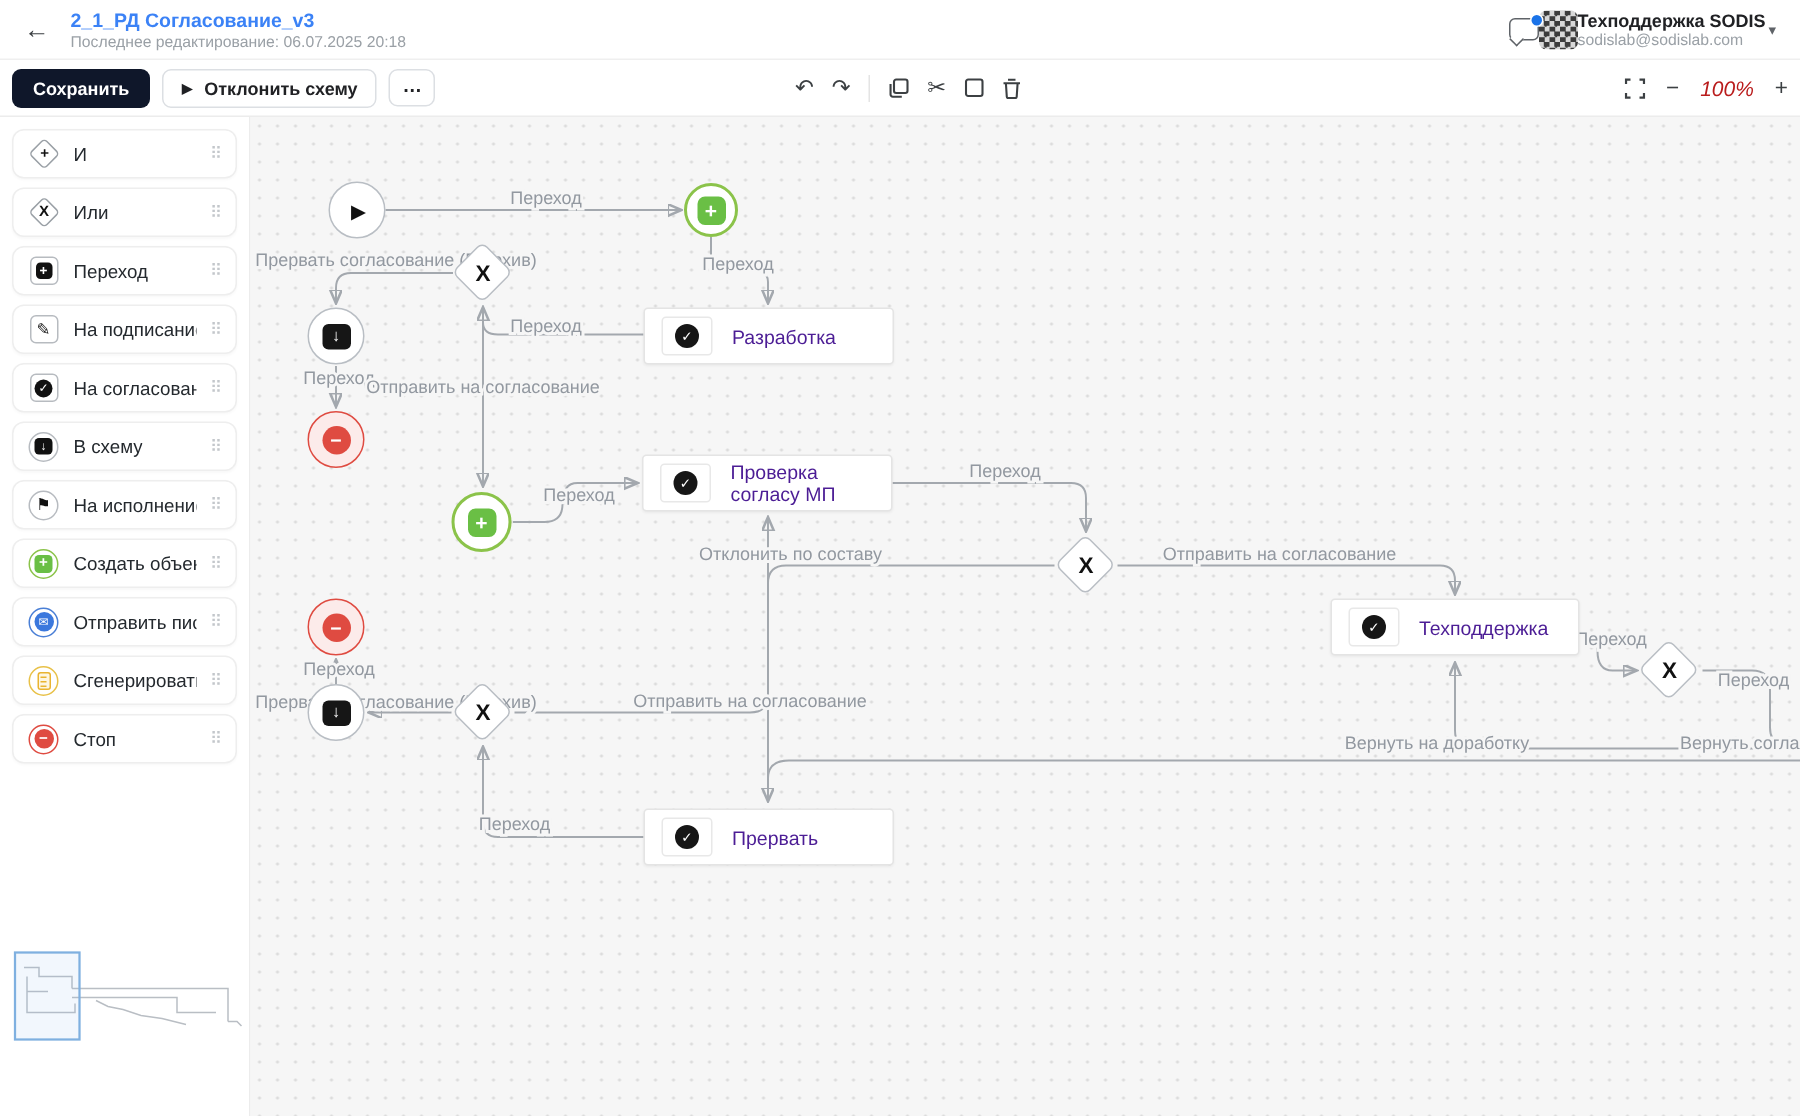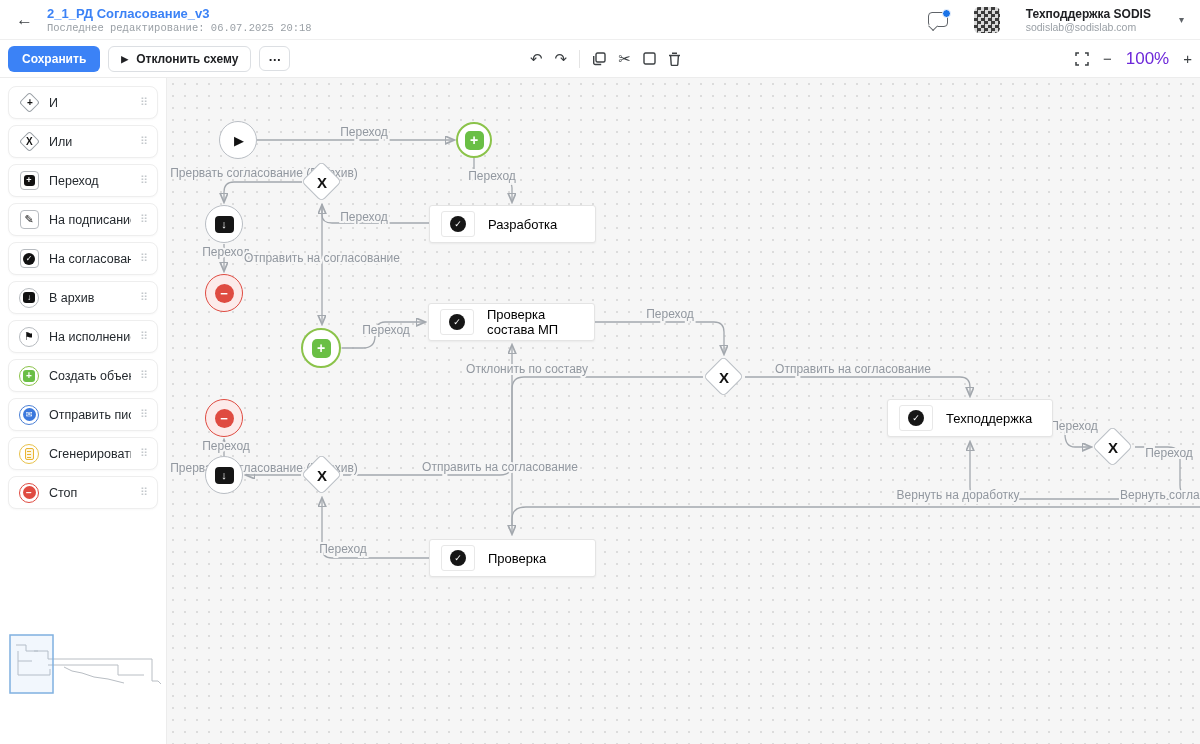--- a/index.html
+++ b/index.html
@@ -4,50 +4,50 @@
 <style>
   * { margin:0; padding:0; box-sizing:border-box; }
   html,body { width:1200px; height:744px; overflow:hidden;
     font-family:"Liberation Sans", sans-serif; background:#fff; color:#24292e; }
 
   
   .hdr { height:40px; display:flex; align-items:center; padding:0 16px;
          background:#fff; border-bottom:1px solid #efefef; }
   .back { font-size:17px; color:#3c4043; margin-right:14px; cursor:pointer; line-height:1; }
   .ttl  { font-size:13px; font-weight:bold; color:#3b82f6; }
-  .sub  { font-size:10.5px; color:#9aa0a6; margin-top:1px;font-family:Liberation Mono, monospace; }
-  .hdr-right { margin-left:auto; display:flex; align-items:center; gap:26px; }
+  .sub  { font-size:10.5px; color:#9aa0a6; margin-top:1px; }
+  .hdr-right { margin-left:auto; display:flex; align-items:center; gap:0; }
   .chat { position:relative; width:20px; height:15px; border:1.6px solid #5f6368; border-radius:4px; }
   .chat::before { content:""; position:absolute; left:2px; bottom:-5px; width:6px; height:6px;
      background:#fff; border-left:1.6px solid #5f6368; border-bottom:1.6px solid #5f6368;
      transform:rotate(-45deg) translateY(-2px); }
   .chat::after { content:""; position:absolute; right:-4px; top:-4px; width:7px; height:7px;
      border-radius:50%; background:#1a73e8; border:1.5px solid #fff; }
   .avatar { width:26px; height:26px; border-radius:5px;
      background:repeating-conic-gradient(#3c3c3c 0% 25%, #d8d8d8 0% 50%) 0 0/7px 7px; }
   .uname { font-size:12px; font-weight:bold; color:#202124; }
   .umail { font-size:10.5px; color:#9aa0a6; }
   .chev { font-size:10px; color:#5f6368; margin-left:2px; }
 
   
   .tb { height:38px; display:flex; align-items:center; padding:0 8px;
         background:#fff; border-bottom:1px solid #ececec; position:relative; }
-  .btn-save { background:#3b82f6; color:#fff; font-weight:bold; font-size:12px;
+  .btn-save { background:#0f172a; color:#fff; font-weight:bold; font-size:12px;
      border:none; border-radius:6px; padding:6px 14px; margin-right:8px; cursor:pointer; }
   .btn-check { background:#fff; border:1px solid #dcdfe3; border-radius:6px; font-size:12px;
      font-weight:bold; color:#202124; padding:5px 12px; display:flex; align-items:center; gap:8px;
      margin-right:8px; cursor:pointer; }
   .btn-check .play { font-size:9px; }
   .btn-more { background:#fff; border:1px solid #dcdfe3; border-radius:6px; font-size:13px;
      font-weight:bold; color:#202124; padding:3px 8px 7px; cursor:pointer; line-height:1; }
   .tb-center { position:absolute; left:530px; display:flex; align-items:center; gap:12px; color:#3c4043; }
   .tbi { font-size:15px; cursor:pointer; line-height:1; display:flex; align-items:center; }
   .tb-sep { width:1px; height:18px; background:#e4e4e4; }
   .tb-right { margin-left:auto; display:flex; align-items:center; gap:14px; color:#3c4043; }
-  .zoompct { font-size:17px; color:#6d28d9; }
+  .zoompct { font-size:14px; color:#b91c1c;font-style:italic; }
   .pm { font-size:15px; cursor:pointer; }
 
   
   .main { display:flex; height:666px; }
   .sidebar { width:167px; background:#fff; border-right:1px solid #ececec;
              padding:8px; position:relative; }
   .pal-card { height:33px; margin-bottom:6px; background:#fff; border:1px solid #eeeeee;
      border-radius:8px; box-shadow:0 1px 2px rgba(0,0,0,.03);
      display:flex; align-items:center; padding:0 9px; gap:9px; cursor:grab; }
   .pal-lbl { font-size:12.5px; color:#24292e; white-space:nowrap; overflow:hidden; }
@@ -110,21 +110,21 @@
      border:1.4px solid #b9bec4; border-radius:5px; transform:rotate(45deg); }
   .diamond .x { position:absolute; left:0; top:0; width:42px; height:42px; display:flex;
      align-items:center; justify-content:center; font-size:15px; font-weight:800; color:#111; }
   .task { position:absolute; width:167px; height:38px; background:#fff; border:1px solid #e4e4e4;
      border-radius:3px; box-shadow:0 1px 2px rgba(0,0,0,.05); display:flex; align-items:center;
      gap:13px; padding-left:11px; cursor:pointer; }
   .task .ibox { width:34px; height:26px; border:1px solid #e8e8e8; border-radius:3px;
      display:flex; align-items:center; justify-content:center; flex:none; }
   .task .bchk { width:16px; height:16px; background:#161616; border-radius:50%; color:#fff;
      font-size:9px; display:flex; align-items:center; justify-content:center; line-height:1; }
-  .task .tlbl { font-size:13px; color:#000000; }
+  .task .tlbl { font-size:13px; color:#4c1d95; }
 
   
   .minimap { position:absolute; left:4px; top:549px; width:158px; height:74px; background:#fff; }
   .minimap svg { display:block; }
 </style>
 </head>
 <body>
 
 <div class="hdr">
   <span class="back">←</span>
@@ -240,21 +240,21 @@
       <span class="pal-lbl">На согласование</span>
       <span class="handle">⠿</span>
     </div>
 
     <div class="pal-card">
       <span class="icw">
           <span class="ci-sm">
             <span class="arch">↓</span>
           </span>
         </span>
-      <span class="pal-lbl">В архив</span>
+      <span class="pal-lbl">В схему</span>
       <span class="handle">⠿</span>
     </div>
 
     <div class="pal-card">
       <span class="icw">
           <span class="ci-sm">
             <span class="flag">⚑</span>
           </span>
         </span>
       <span class="pal-lbl">На исполнение</span>
@@ -392,21 +392,21 @@
     </div>
 
     <div class="node n-green" style="left:134px; top:250px; width:40px; height:40px;">
       <span class="gsq">+</span>
     </div>
 
     <div class="task" style="left:261px; top:225px;">
       <span class="ibox">
           <span class="bchk">✓</span>
         </span>
-      <span class="tlbl">Проверка состава МП</span>
+      <span class="tlbl">Проверка согласу МП</span>
     </div>
 
     <div class="node n-red" style="left:38px; top:321px; width:38px; height:38px;">
       <span class="redin">−</span>
     </div>
 
     <div class="node n-circle" style="left:38px; top:378px; width:38px; height:38px;">
       <span class="archbx">↓</span>
     </div>
 
@@ -429,17 +429,17 @@
 
     <div class="diamond" style="left:925px; top:348px;">
       <span class="rot"></span>
       <span class="x">X</span>
     </div>
 
     <div class="task" style="left:262px; top:461px;">
       <span class="ibox">
           <span class="bchk">✓</span>
         </span>
-      <span class="tlbl">Проверка</span>
+      <span class="tlbl">Прервать</span>
     </div>
 
   </div>
 </div>
 
 </body></html>

